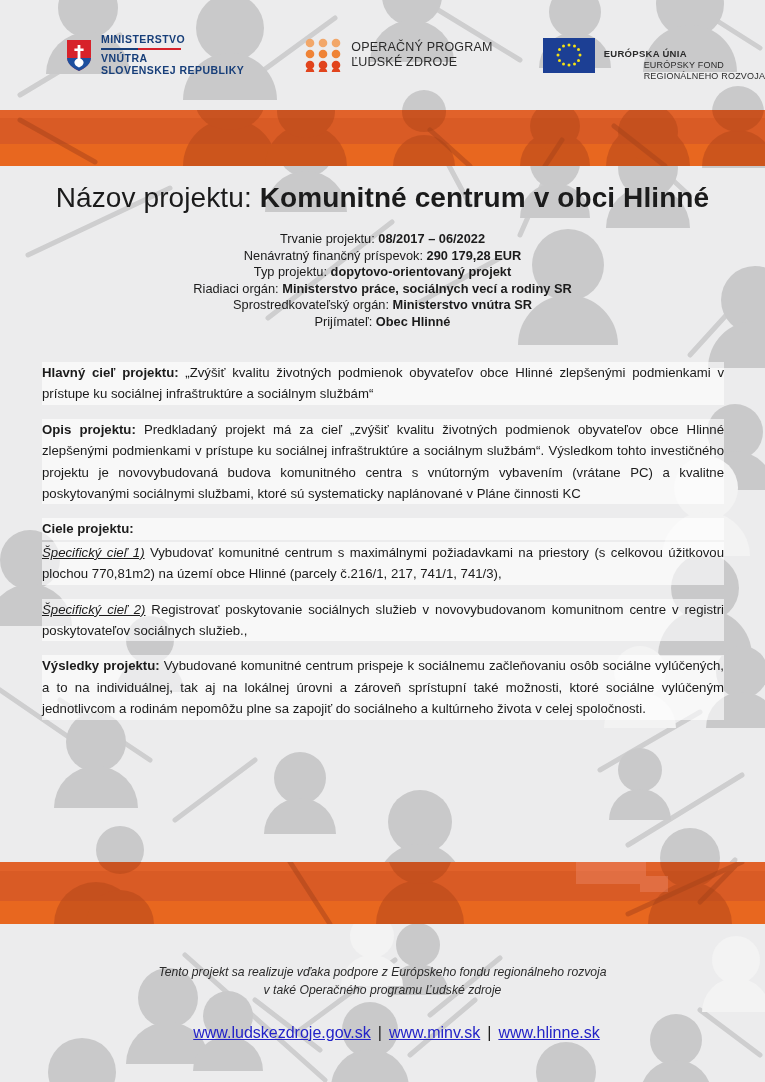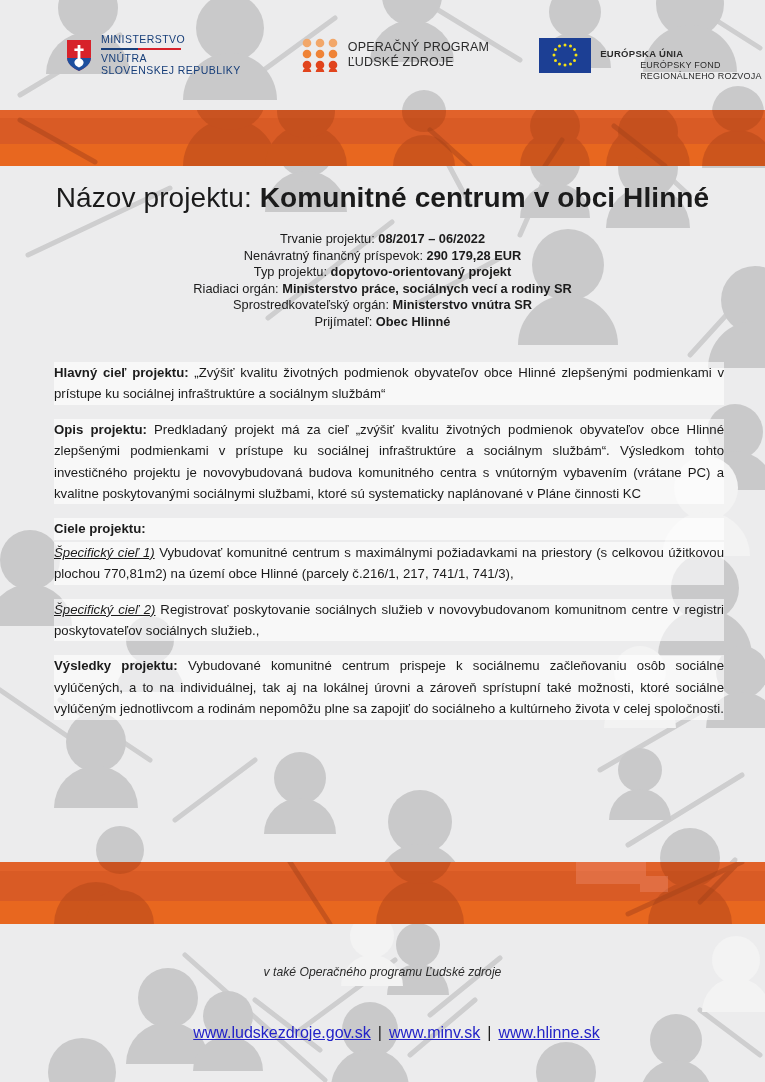--- a/index.html
+++ b/index.html
@@ -85,21 +85,21 @@
 
   
   .shield {
     width: 26px;
     height: 33px;
     flex: none;
   }
   .minv-text {
     color: #173e79;
     font-size: 10.5px;
-    font-weight: 400;
+    font-weight: 700;
     letter-spacing: .45px;
     line-height: 12.5px;
     white-space: nowrap;
   }
   .minv-line1 {
     padding-bottom: 1px;
   }
   .minv-rule {
     height: 2px;
     width: 80px;
@@ -167,21 +167,21 @@
     position: absolute;
     top: 362px;
     left: 38px;
     width: 686px;
     font-size: 13.2px;
     line-height: 21.4px;
     color: #1b1b1b;
     text-align: justify;
   }
   #body p {
-    margin: 0 0 14px 16px;
+    margin: 0 0 14px 4px;
     background: rgba(255,255,255,.62);
     box-decoration-break: clone;
   }
   #body p.tight { margin-bottom: 2px; }
   #body .b { font-weight: 700; }
   #body .u-i {
     font-style: italic;
     text-decoration: underline;
   }
 
@@ -570,20 +570,21 @@
       <p>
         <span class="u-i">Špecifický cieľ 2)</span><span> Registrovať poskytovanie sociálnych služieb v novovybudovanom komunitnom centre v registri poskytovateľov sociálnych služieb.,</span>
       </p>
 
       <p>
         <span class="b">Výsledky projektu:</span><span> Vybudované komunitné centrum prispeje k sociálnemu začleňovaniu osôb sociálne vylúčených, a to na individuálnej, tak aj na lokálnej úrovni a zároveň sprístupní také možnosti, ktoré sociálne vylúčeným jednotlivcom a rodinám nepomôžu plne sa zapojiť do sociálneho a kultúrneho života v celej spoločnosti.</span>
       </p>
     </div>
 
     <div id="footer-note">
+      <div>Tento projekt sa realizuje vďaka podpore z Európskeho fondu regionálneho rozvoja</div>
       <div>v také Operačného programu Ľudské zdroje</div>
     </div>
 
     <div id="footer-links">
       <span class="link">www.ludskezdroje.gov.sk</span><span class="sep">|</span><span class="link">www.minv.sk</span><span class="sep">|</span><span class="link">www.hlinne.sk</span>
     </div>
 
   </div>
 </div>
 

